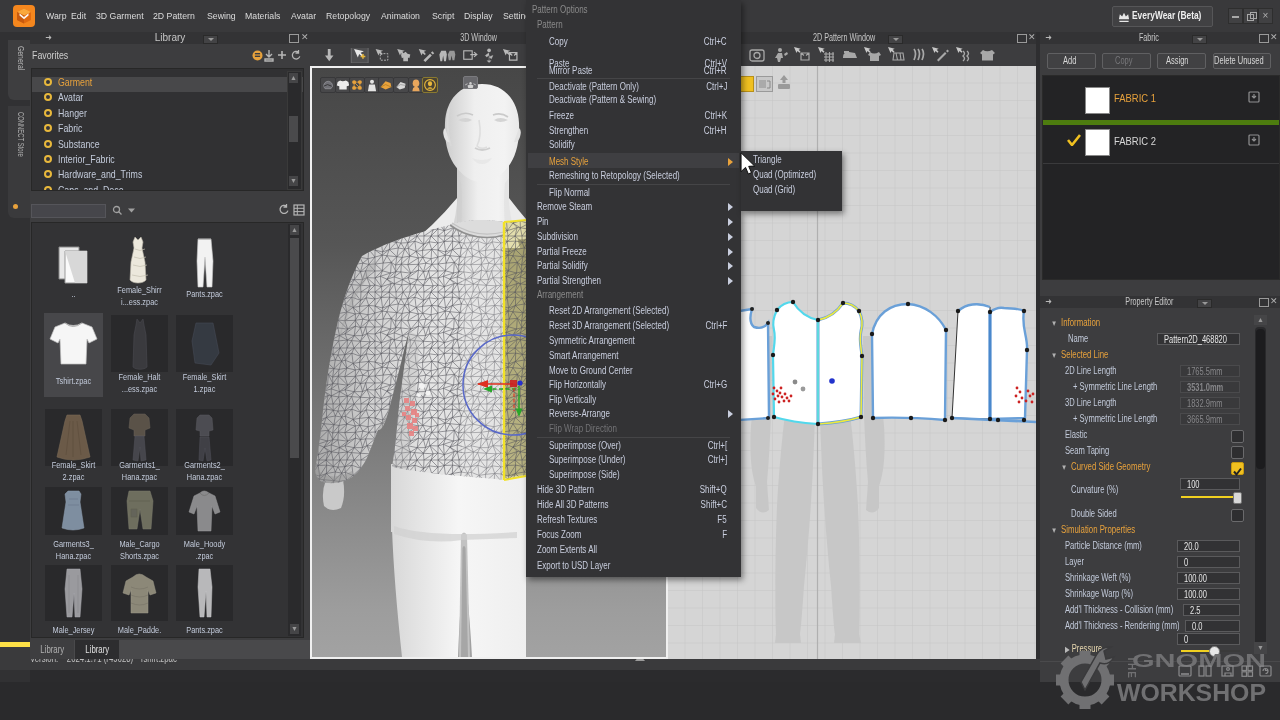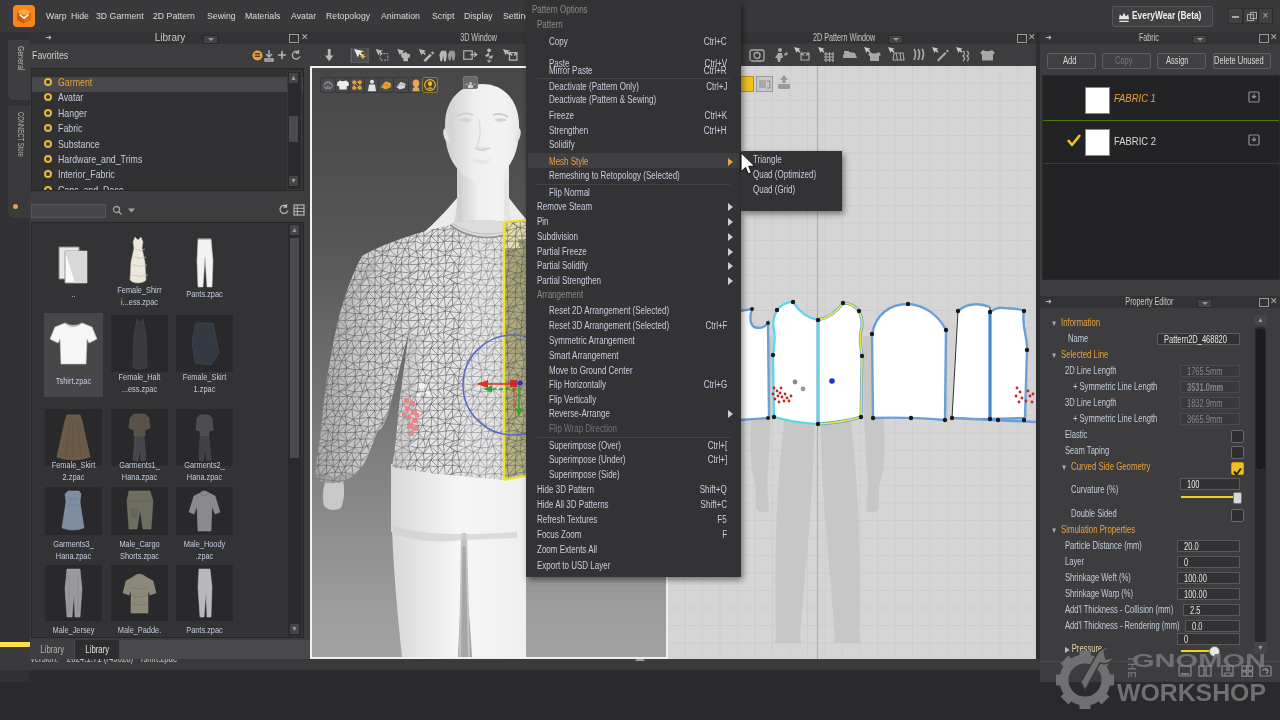--- a/index.html
+++ b/index.html
@@ -40,21 +40,21 @@
 
 <div class="abs" id="topbar">
   <svg class="abs" style="left:13px;top:5px" width="22" height="22" viewBox="0 0 22 22">
     <rect x="0" y="0" width="22" height="22" rx="4" fill="#f5871e"></rect>
     <path d="M4 7 L11 3.5 L18 7 L18 15 L11 18.5 L4 15 Z" fill="#e06a10"></path>
     <path d="M4 7 L11 10.5 L18 7 L11 3.5 Z" fill="#f9a83c"></path>
     <path d="M11 10.5 L11 18.5 L4 15 L4 7 Z" fill="#c85a0e"></path>
     <path d="M6.5 8.3 L11 12 L15.5 8.3 L15.5 10.6 L11 14.2 L6.5 10.6 Z" fill="#fff" opacity="0.92"></path>
   </svg>
   <div class="menuitem" style="left:46px">Warp</div>
-  <div class="menuitem" style="left:71px">Hide</div>
+  <div class="menuitem" style="left:71px">Edit</div>
   <div class="menuitem" style="left:96px">3D Garment</div>
   <div class="menuitem" style="left:153px">2D Pattern</div>
   <div class="menuitem" style="left:207px">Sewing</div>
   <div class="menuitem" style="left:245px">Materials</div>
   <div class="menuitem" style="left:291px">Avatar</div>
   <div class="menuitem" style="left:326px">Retopology</div>
   <div class="menuitem" style="left:381px">Animation</div>
   <div class="menuitem" style="left:432px">Script</div>
   <div class="menuitem" style="left:464px">Display</div>
   <div class="menuitem" style="left:503px">Settings</div>
@@ -110,22 +110,22 @@
   </svg>
 
   <div class="abs" style="left:1px;top:36px;width:271px;height:121px;background:#313133;border:1px solid #272727;overflow:hidden;">
     <div class="abs" style="left:0;top:8px;width:271px;height:15px;background:#48484a;"></div>
     <div class="abs" style="left:6px;top:6px;width:260px;">
       <div style="height:15.4px;font-size:11px;color:#e8a23c;padding-left:20px;position:relative;line-height:15.4px;"><span style="position:absolute;left:6px;top:3px;width:8px;height:8px;border-radius:50%;background:#35353a;border:2px solid #e8b83c;box-sizing:border-box;"></span><span class="itxt">Garment</span></div>
       <div style="height:15.4px;font-size:11px;color:#c3cbdb;padding-left:20px;position:relative;line-height:15.4px;"><span style="position:absolute;left:6px;top:3px;width:8px;height:8px;border-radius:50%;background:#35353a;border:2px solid #e8b83c;box-sizing:border-box;"></span><span class="itxt">Avatar</span></div>
       <div style="height:15.4px;font-size:11px;color:#c3cbdb;padding-left:20px;position:relative;line-height:15.4px;"><span style="position:absolute;left:6px;top:3px;width:8px;height:8px;border-radius:50%;background:#35353a;border:2px solid #e8b83c;box-sizing:border-box;"></span><span class="itxt">Hanger</span></div>
       <div style="height:15.4px;font-size:11px;color:#c3cbdb;padding-left:20px;position:relative;line-height:15.4px;"><span style="position:absolute;left:6px;top:3px;width:8px;height:8px;border-radius:50%;background:#35353a;border:2px solid #e8b83c;box-sizing:border-box;"></span><span class="itxt">Fabric</span></div>
       <div style="height:15.4px;font-size:11px;color:#c3cbdb;padding-left:20px;position:relative;line-height:15.4px;"><span style="position:absolute;left:6px;top:3px;width:8px;height:8px;border-radius:50%;background:#35353a;border:2px solid #e8b83c;box-sizing:border-box;"></span><span class="itxt">Substance</span></div>
+      <div style="height:15.4px;font-size:11px;color:#c3cbdb;padding-left:20px;position:relative;line-height:15.4px;"><span style="position:absolute;left:6px;top:3px;width:8px;height:8px;border-radius:50%;background:#35353a;border:2px solid #e8b83c;box-sizing:border-box;"></span><span class="itxt">Interior_Fabric</span></div>
       <div style="height:15.4px;font-size:11px;color:#c3cbdb;padding-left:20px;position:relative;line-height:15.4px;"><span style="position:absolute;left:6px;top:3px;width:8px;height:8px;border-radius:50%;background:#35353a;border:2px solid #e8b83c;box-sizing:border-box;"></span><span class="itxt">Hardware_and_Trims</span></div>
-      <div style="height:15.4px;font-size:11px;color:#c3cbdb;padding-left:20px;position:relative;line-height:15.4px;"><span style="position:absolute;left:6px;top:3px;width:8px;height:8px;border-radius:50%;background:#35353a;border:2px solid #e8b83c;box-sizing:border-box;"></span><span class="itxt">Interior_Fabric</span></div>
       <div style="height:15.4px;font-size:11px;color:#c3cbdb;padding-left:20px;position:relative;line-height:15.4px;"><span style="position:absolute;left:6px;top:3px;width:8px;height:8px;border-radius:50%;background:#35353a;border:2px solid #e8b83c;box-sizing:border-box;"></span><span class="itxt">Caps_and_Deco</span></div>
     </div>
 
     <div class="abs" style="left:255px;top:2px;width:13px;height:117px;background:#2a2a2c;border:1px solid #3a3a3a;">
       <div class="abs" style="left:1px;top:1px;width:9px;height:10px;background:#454547;color:#999;font-size:7px;text-align:center;line-height:10px;">▲</div>
       <div class="abs" style="left:1px;top:44px;width:9px;height:26px;background:#4a4a4c;"></div>
       <div class="abs" style="left:1px;top:104px;width:9px;height:10px;background:#454547;color:#999;font-size:7px;text-align:center;line-height:10px;">▼</div>
     </div>
   </div>
 
@@ -643,21 +643,21 @@
 </div>
 <div class="abs" id="rightpanel" style="left:1040px;top:32px;width:240px;height:650px;background:#3d3d3f;">
   <div class="phead" style="left:0;top:0;width:240px;"><span class="arr" style="left:4px">➜</span><i style="position:relative;left:-11px;">Fabric</i><span class="dd" style="left:152px"></span><span class="fl" style="left:219px"></span><span class="cl" style="left:230px">✕</span></div>
 
   <div class="btn" style="left:7px;top:21px;width:47px;"><i>Add</i></div>
   <div class="btn" style="left:62px;top:21px;width:47px;color:#77777a;"><i>Copy</i></div>
   <div class="btn" style="left:117px;top:21px;width:47px;"><i>Assign</i></div>
   <div class="btn" style="left:173px;top:21px;width:56px;"><i>Delete Unused</i></div>
 
   <div class="abs" style="left:2px;top:43px;width:236px;height:203px;background:#232325;border:1px solid #2a2a2a;">
-    <div class="abs" style="left:0;top:0;width:236px;height:44px;border-bottom:1px solid #4d7c0f;font-style:italic;">
+    <div class="abs" style="left:0;top:0;width:236px;height:44px;border-bottom:5px solid #4d7c0f;">
       <div class="abs" style="left:42px;top:11px;width:23px;height:25px;background:#fff;border:1px solid #888;"></div>
       <div class="abs" style="left:71px;top:16px;font-size:10.5px;color:#e8a23c;transform:scaleX(0.9);transform-origin:0 50%;">FABRIC 1</div>
       <svg class="abs" style="left:205px;top:15px" width="12" height="12" viewBox="0 0 12 12">
           <rect x="1" y="1" width="10" height="10" rx="1" fill="none" stroke="#909092" stroke-width="1.2"></rect>
           <path d="M6 3 v4 m-2-2 l2 2 2-2" stroke="#909092" fill="none" stroke-width="1.2"></path>
         </svg>
     </div>
     <div class="abs" style="left:0;top:44px;width:236px;height:43px;border-bottom:1px solid #3a3a3c;">
       <svg class="abs" style="left:24px;top:14px" width="14" height="12" viewBox="0 0 14 12">
           <path d="M1 6 l4 5 8-10" stroke="#f0c020" stroke-width="2.6" fill="none"></path>

